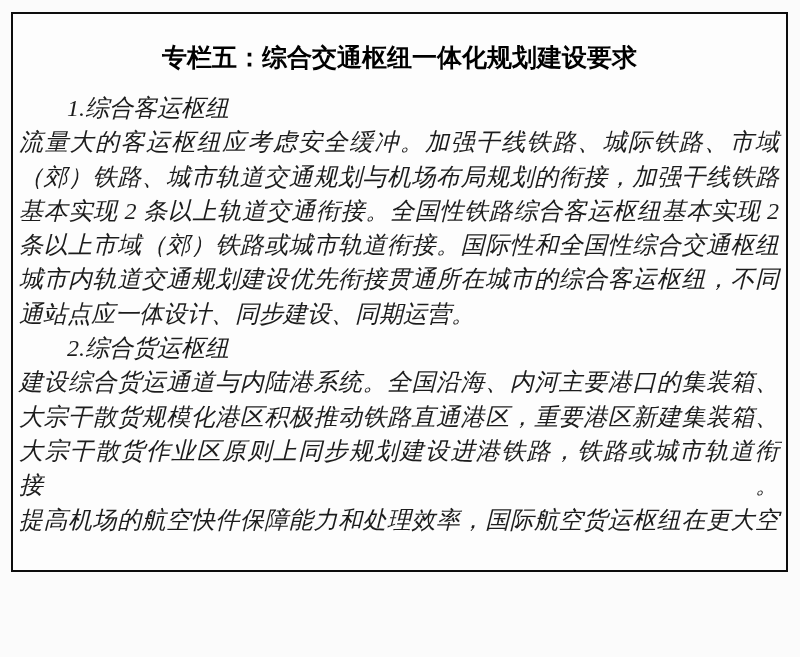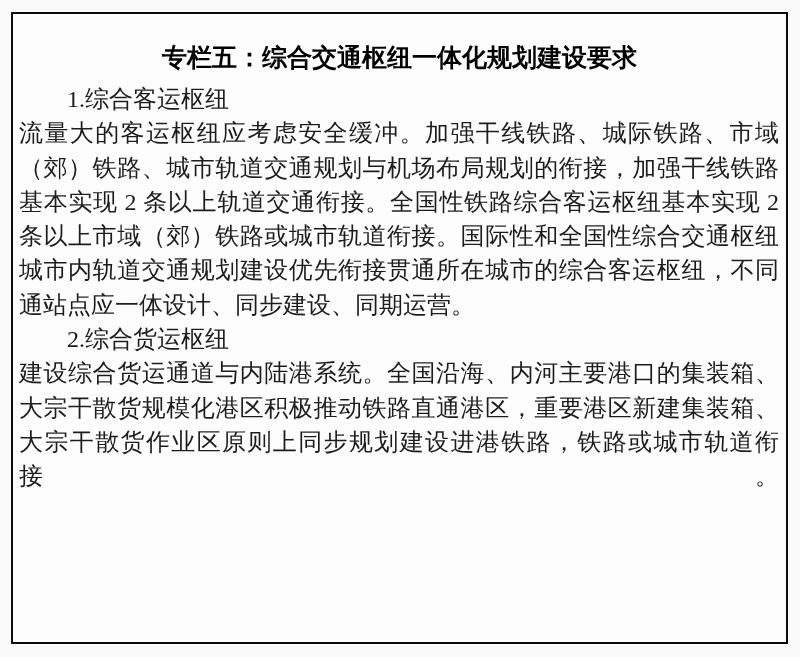--- a/index.html
+++ b/index.html
@@ -13,40 +13,41 @@
     font-family: "Liberation Serif", serif;
     color: #1c1c1c;
     position: relative;
     overflow: hidden;
   }
   .panel {
     position: absolute;
     left: 11px;
     top: 12px;
     width: 777px;
-    height: 632px;
+    height: 560px;
     box-sizing: border-box;
     border: 2px solid #0d0d0d;
     background: #fdfdfd;
   }
   .panel-title {
     margin-top: 26px;
     text-align: center;
     font-family: "Liberation Sans", sans-serif;
     font-weight: 700;
     font-size: 25px;
     line-height: 34px;
     color: #000000;
     white-space: nowrap;
   }
   .panel-body {
-    margin-top: 8px;
+    margin-top: 17px;
     padding: 0 7px 0 6px;
     font-size: 24px;
     line-height: 34.3px;
+    font-style: italic;
   }
   .sec-heading {
     text-indent: 2em;
     text-align: left;
   }
   .line {
     text-align: justify;
     text-align-last: justify;
     text-justify: inter-ideograph;
   }
@@ -73,16 +74,17 @@
       <div class="line">条以上市域（郊）铁路或城市轨道衔接。国际性和全国性综合交通枢纽</div>
       <div class="line">城市内轨道交通规划建设优先衔接贯通所在城市的综合客运枢纽，不同</div>
       <div class="line last">通站点应一体设计、同步建设、同期运营。</div>
     </div>
 
     <div>
       <div class="sec-heading">2.综合货运枢纽</div>
       <div class="line">建设综合货运通道与内陆港系统。全国沿海、内河主要港口的集装箱、</div>
       <div class="line">大宗干散货规模化港区积极推动铁路直通港区，重要港区新建集装箱、</div>
       <div class="line">大宗干散货作业区原则上同步规划建设进港铁路，铁路或城市轨道衔接。</div>
+      <div class="line">提高机场的航空快件保障能力和处理效率，国际航空货运枢纽在更大空</div>
     </div>
 
   </div>
 </div>
 
 </body></html>

